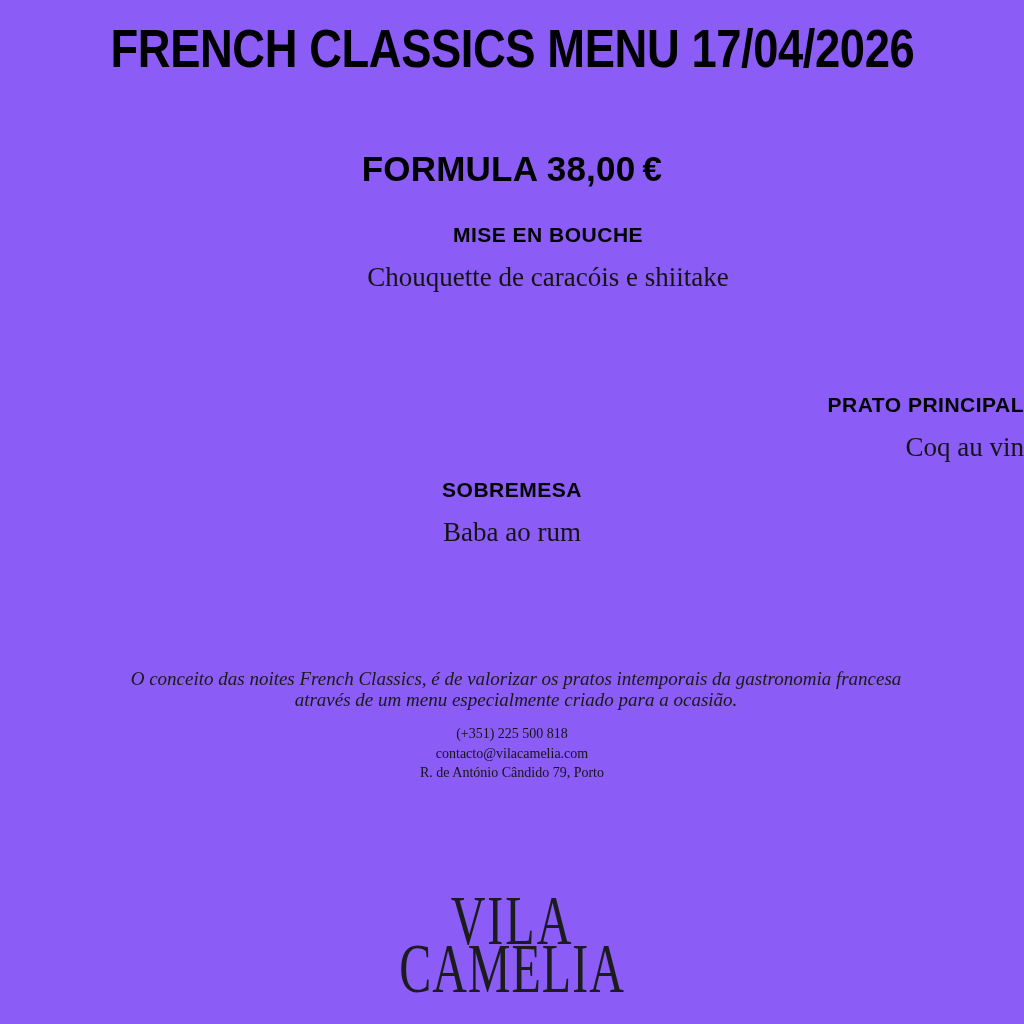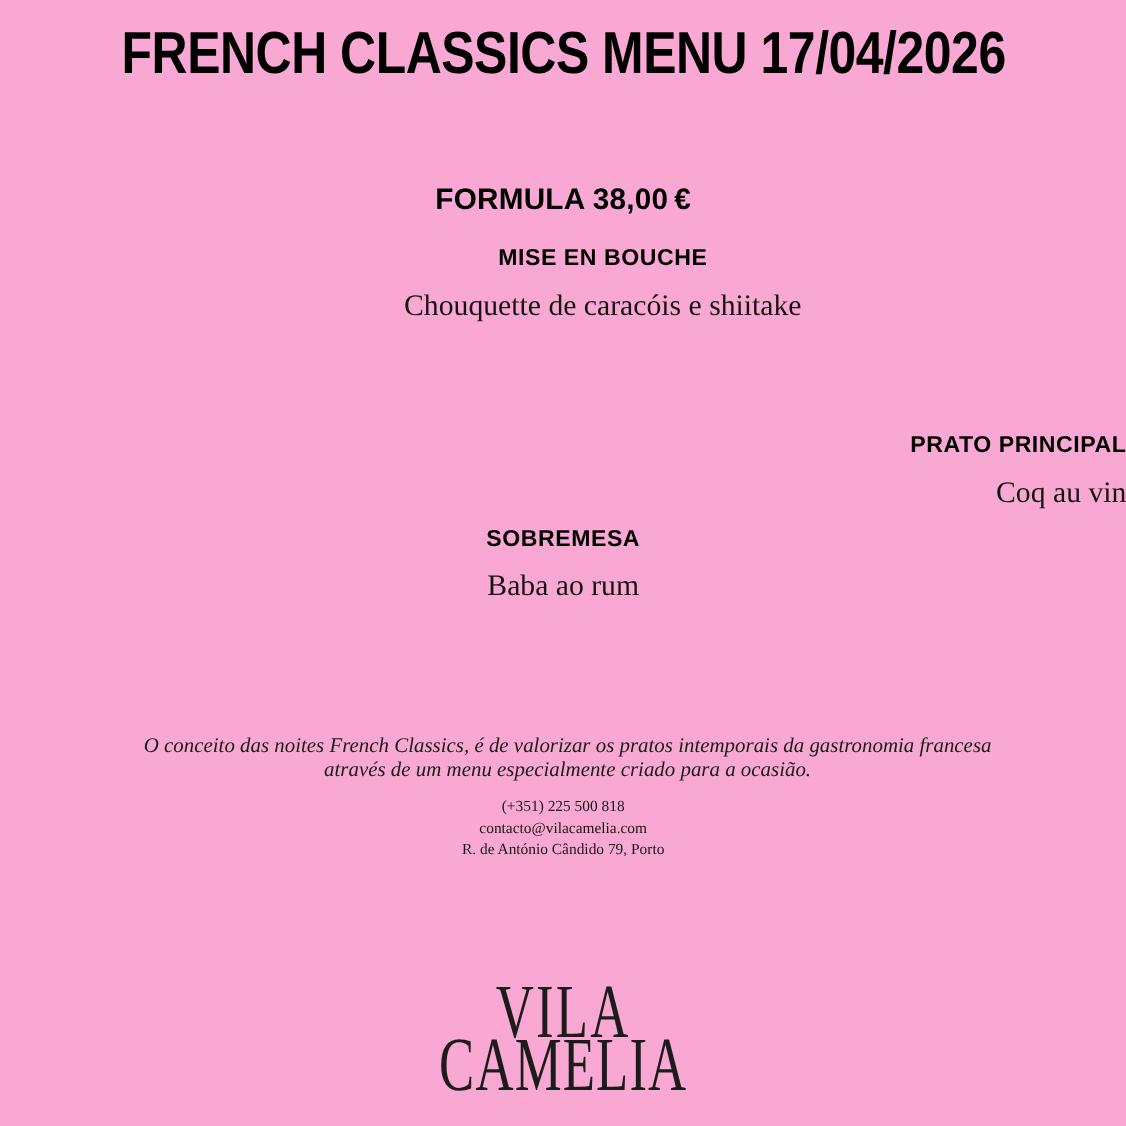--- a/index.html
+++ b/index.html
@@ -4,21 +4,21 @@
 <style>
   html, body {
     margin: 0;
     padding: 0;
     background: #ffffff;
   }
   .page {
     position: relative;
     width: 1024px;
     height: 1024px;
-    background: #f9a8d4;
+    background: #8b5cf6;
     overflow: hidden;
     font-family: "Liberation Serif", serif;
     color: #0a0a0a;
   }
   .line {
     position: absolute;
     left: 0;
     width: 100%;
     text-align: center;
     white-space: nowrap;
@@ -34,24 +34,24 @@
     color: #000000;
   }
   .title .squeeze {
     display: inline-block;
     transform: scaleX(0.84);
     transform-origin: center;
     letter-spacing: -0.5px;
   }
   
   .formula {
-    top: 164px;
+    top: 152px;
     font-family: "Liberation Sans", sans-serif;
     font-weight: bold;
-    font-size: 27px;
+    font-size: 35px;
     line-height: 34px;
     color: #000000;
     letter-spacing: 0.2px;
   }
   
   .course {
     position: absolute;
     left: 0;
     width: 100%;
     text-align: center;

